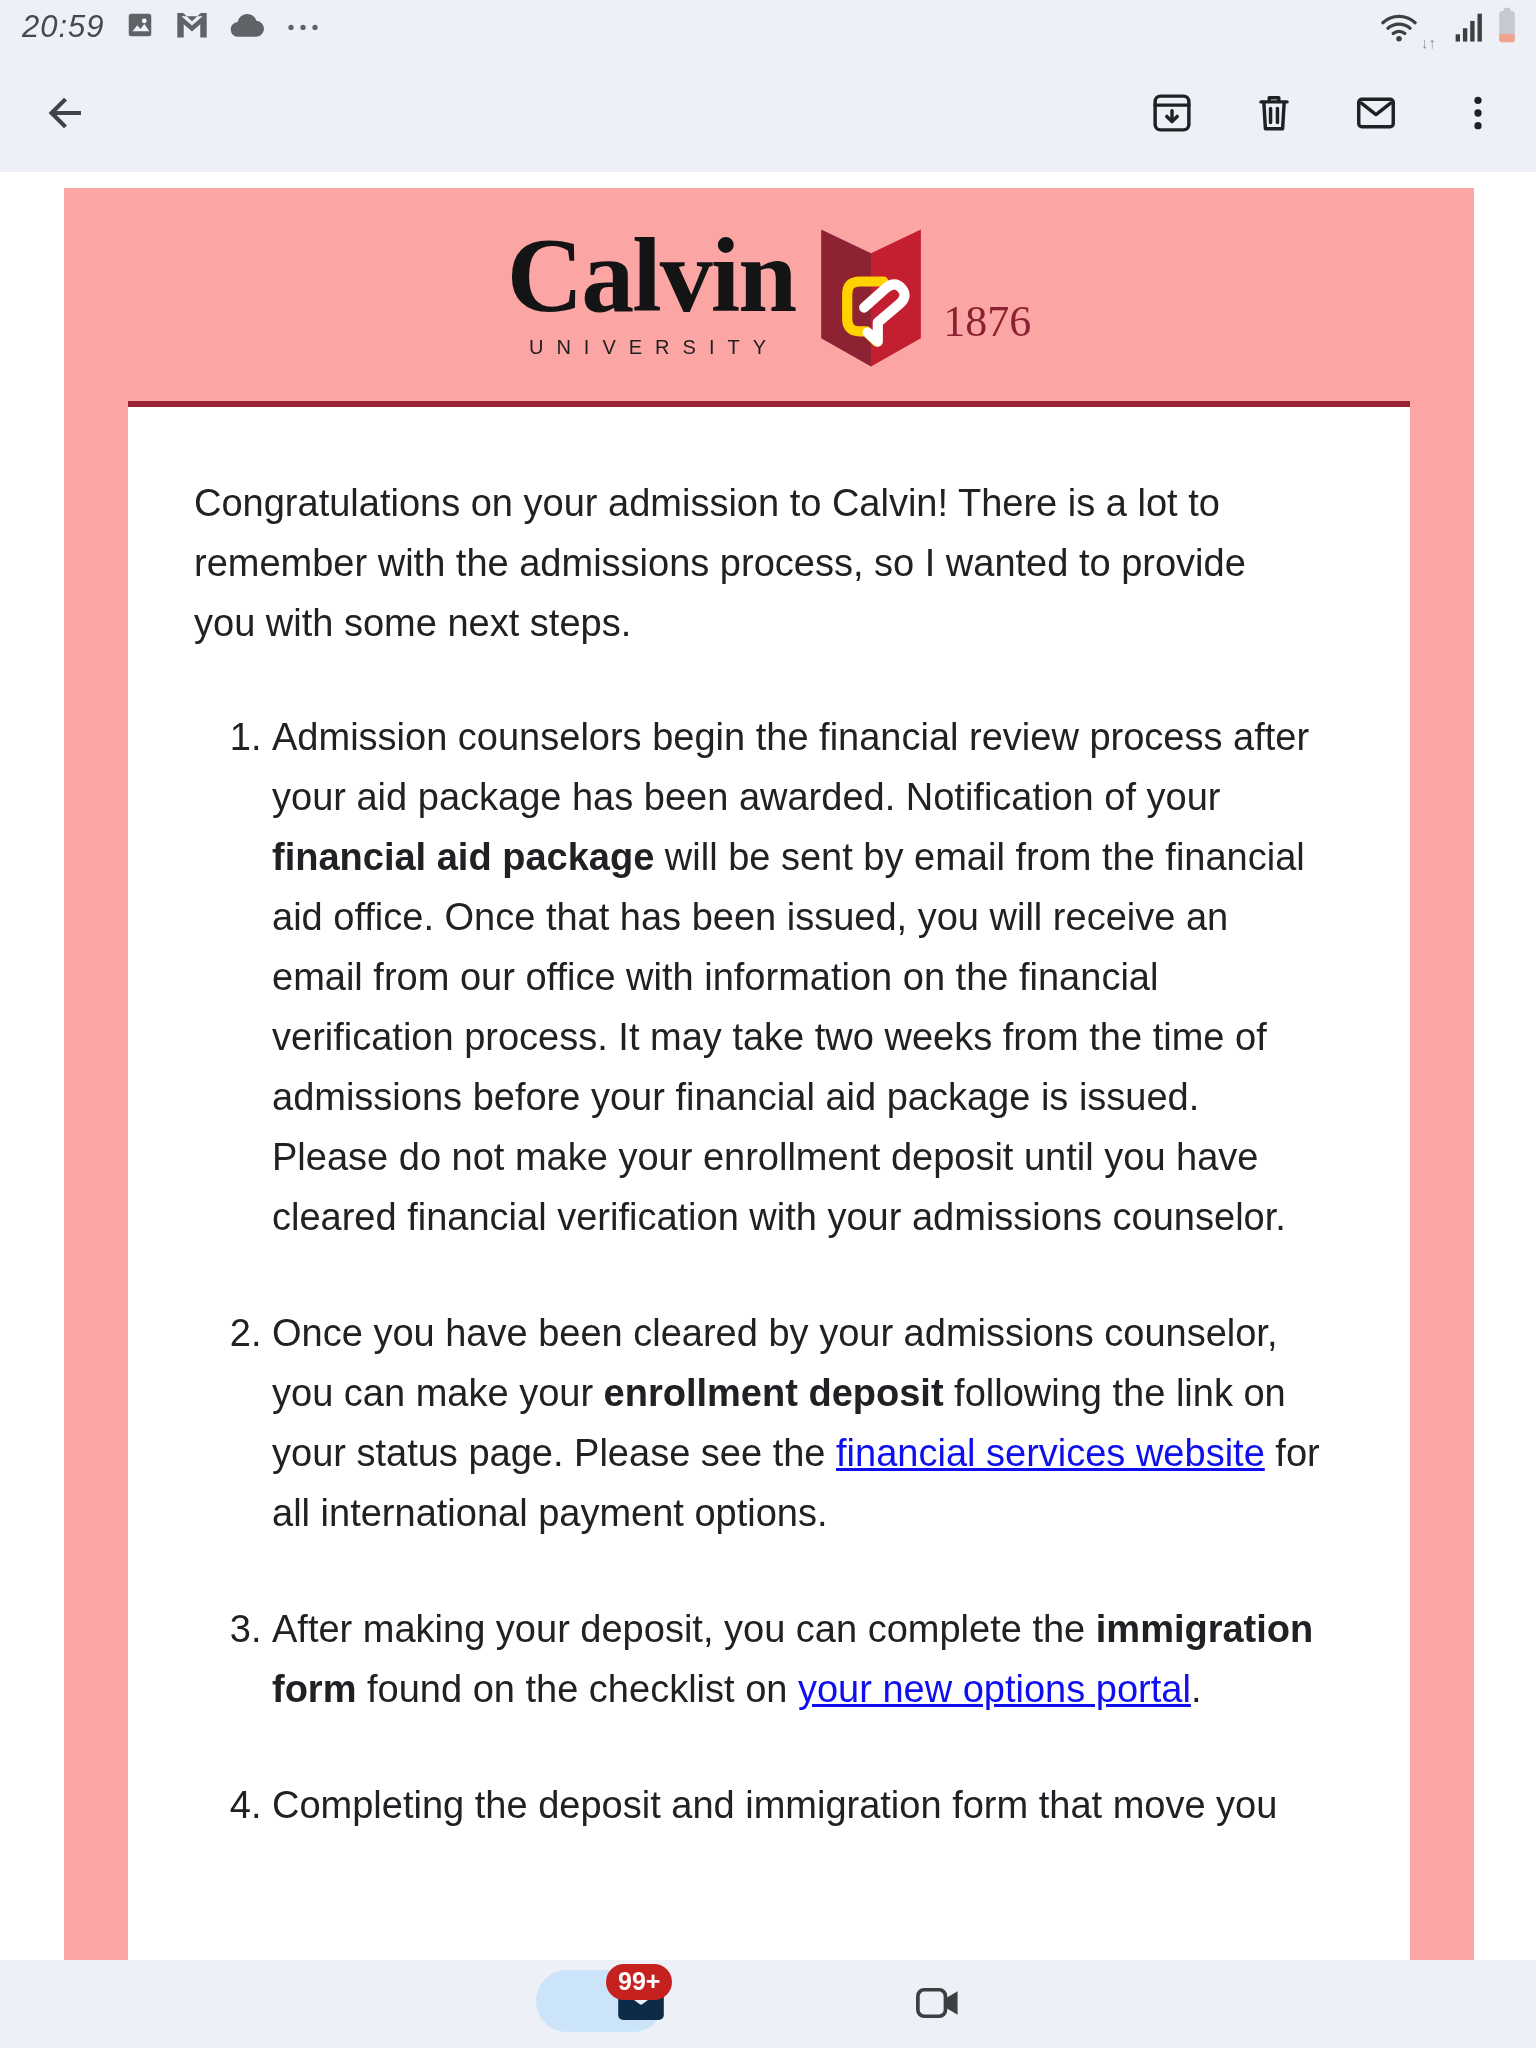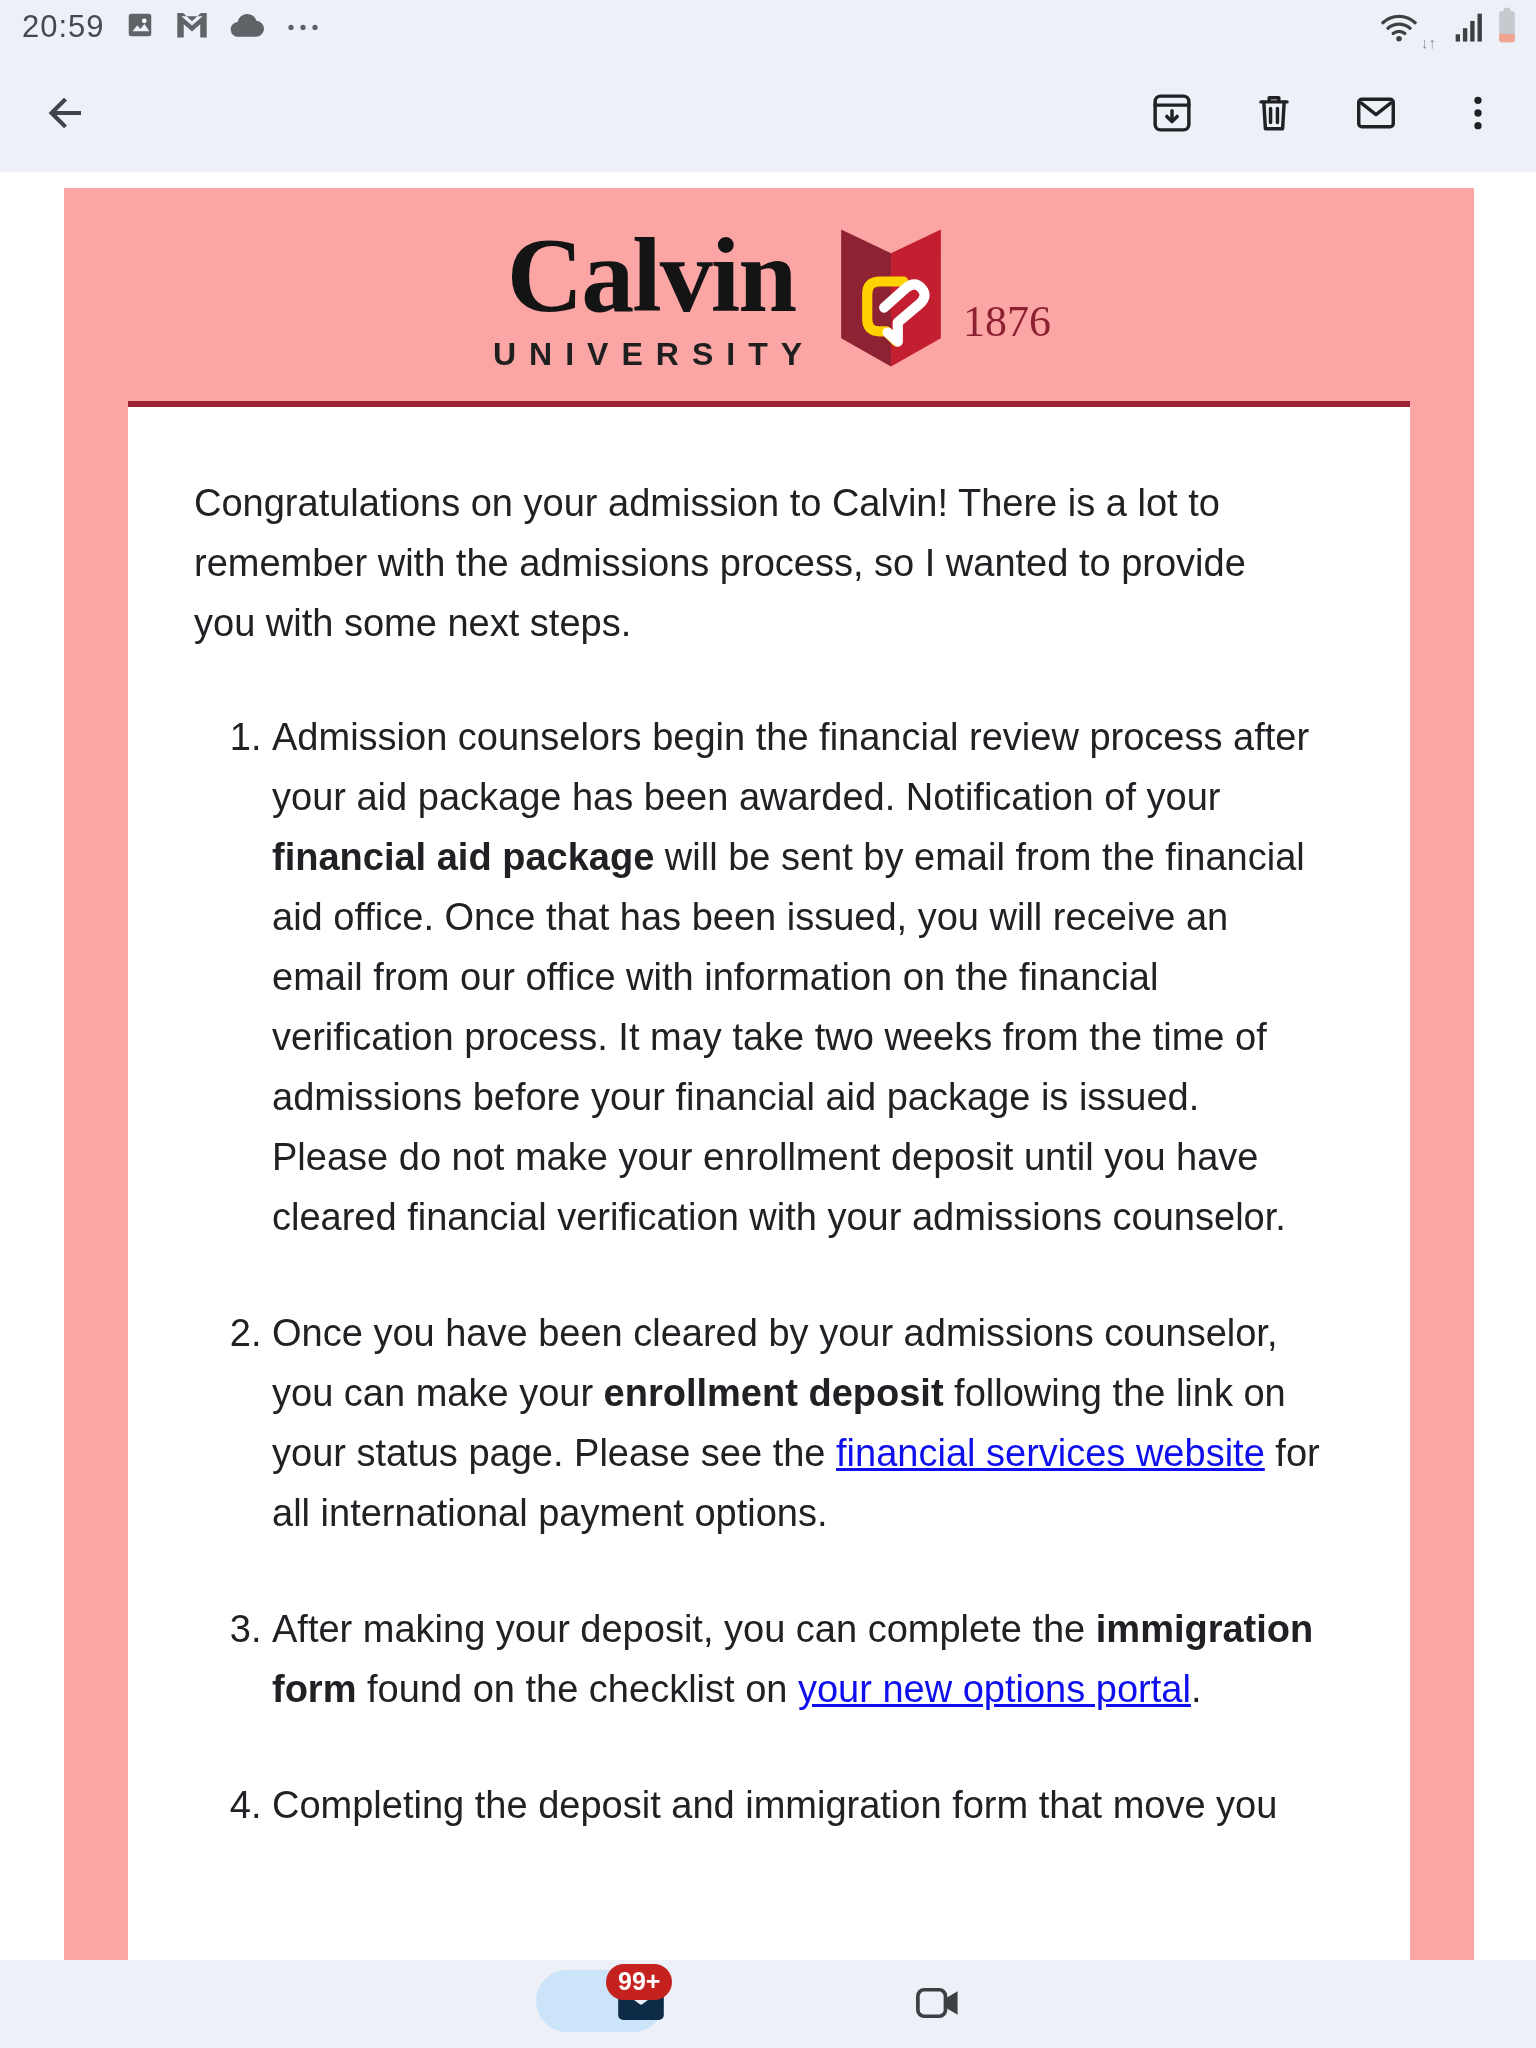--- a/index.html
+++ b/index.html
@@ -2,42 +2,42 @@
 <html><head>
 <meta charset="utf-8">
 <style>
   html,body{margin:0;padding:0;background:#fff;}
   .screen{position:relative;width:1536px;height:2048px;background:#ffffff;overflow:hidden;
           font-family:"Liberation Sans",sans-serif;color:#202124;}
 
   
   .status-bar{position:absolute;top:0;left:0;right:0;height:54px;background:#edf1f7;
               display:flex;align-items:center;padding:0 16px 0 22px;box-sizing:border-box;}
-  .sb-left{display:flex;align-items:center;gap:20px;}
+  .sb-left{display:flex;align-items:center;gap:20px;font-style:italic;}
   .sb-time{font-size:31px;color:#45494e;letter-spacing:1px;}
   .sb-right{margin-left:auto;display:flex;align-items:flex-end;gap:10px;}
   .net-arrows{font-size:15px;color:#8d9197;line-height:1;transform:translate(-8px,2px);}
 
   
   .app-bar{position:absolute;top:54px;left:0;right:0;height:118px;background:#edf1f7;
            display:flex;align-items:center;padding:0 30px 0 36px;box-sizing:border-box;}
   .icon-btn{width:56px;height:56px;display:flex;align-items:center;justify-content:center;
             background:none;border:none;padding:0;cursor:pointer;}
   .ab-actions{margin-left:auto;display:flex;align-items:center;gap:46px;}
 
   
   .email-scroll{position:absolute;top:172px;left:0;width:1536px;height:1876px;overflow:hidden;}
   .email-bg{margin:16px 64px;width:1410px;height:1876px;background:#fca5a5;overflow:hidden;}
 
   .logo{height:213px;box-sizing:border-box;padding-top:34px;display:flex;
         justify-content:center;align-items:flex-start;}
   .logo-text{display:flex;flex-direction:column;align-items:center;}
   .wordmark{font-family:"Liberation Serif",serif;font-weight:700;font-size:106px;
             line-height:108px;color:#141414;letter-spacing:-2px;}
-  .university{font-size:32px;font-weight:700;letter-spacing:13px;color:#1f1f1f;
+  .university{font-size:20px;font-weight:400;letter-spacing:13px;color:#1f1f1f;
               margin-top:6px;text-indent:6px;}
   .shield{width:100px;height:145px;margin-left:26px;margin-top:4px;}
   .year{font-family:"Liberation Serif",serif;font-size:44px;color:#8c2131;
         margin-left:22px;margin-top:74px;}
 
   .letter{margin:0 64px;background:#ffffff;border-top:6px solid #9a2433;
           padding:66px 60px 220px 66px;box-sizing:border-box;min-height:1670px;
           font-size:38px;line-height:60px;color:#202124;}
   .greeting{font-weight:700;font-size:39px;margin:0 0 54px 0;}
   .intro{margin:0;max-width:1110px;}

